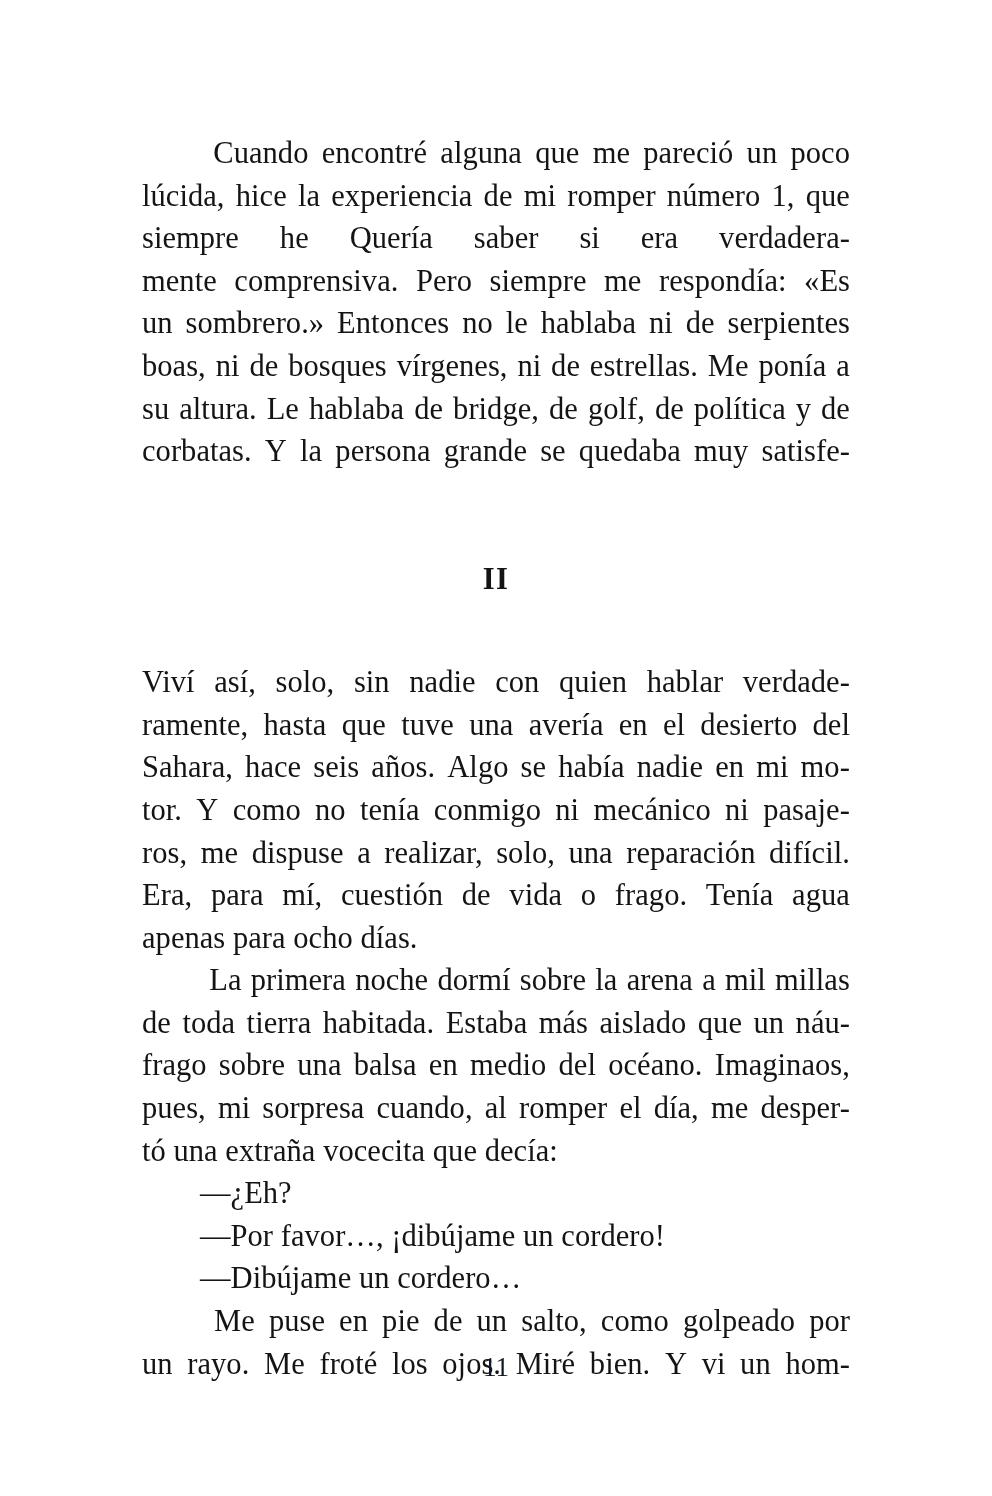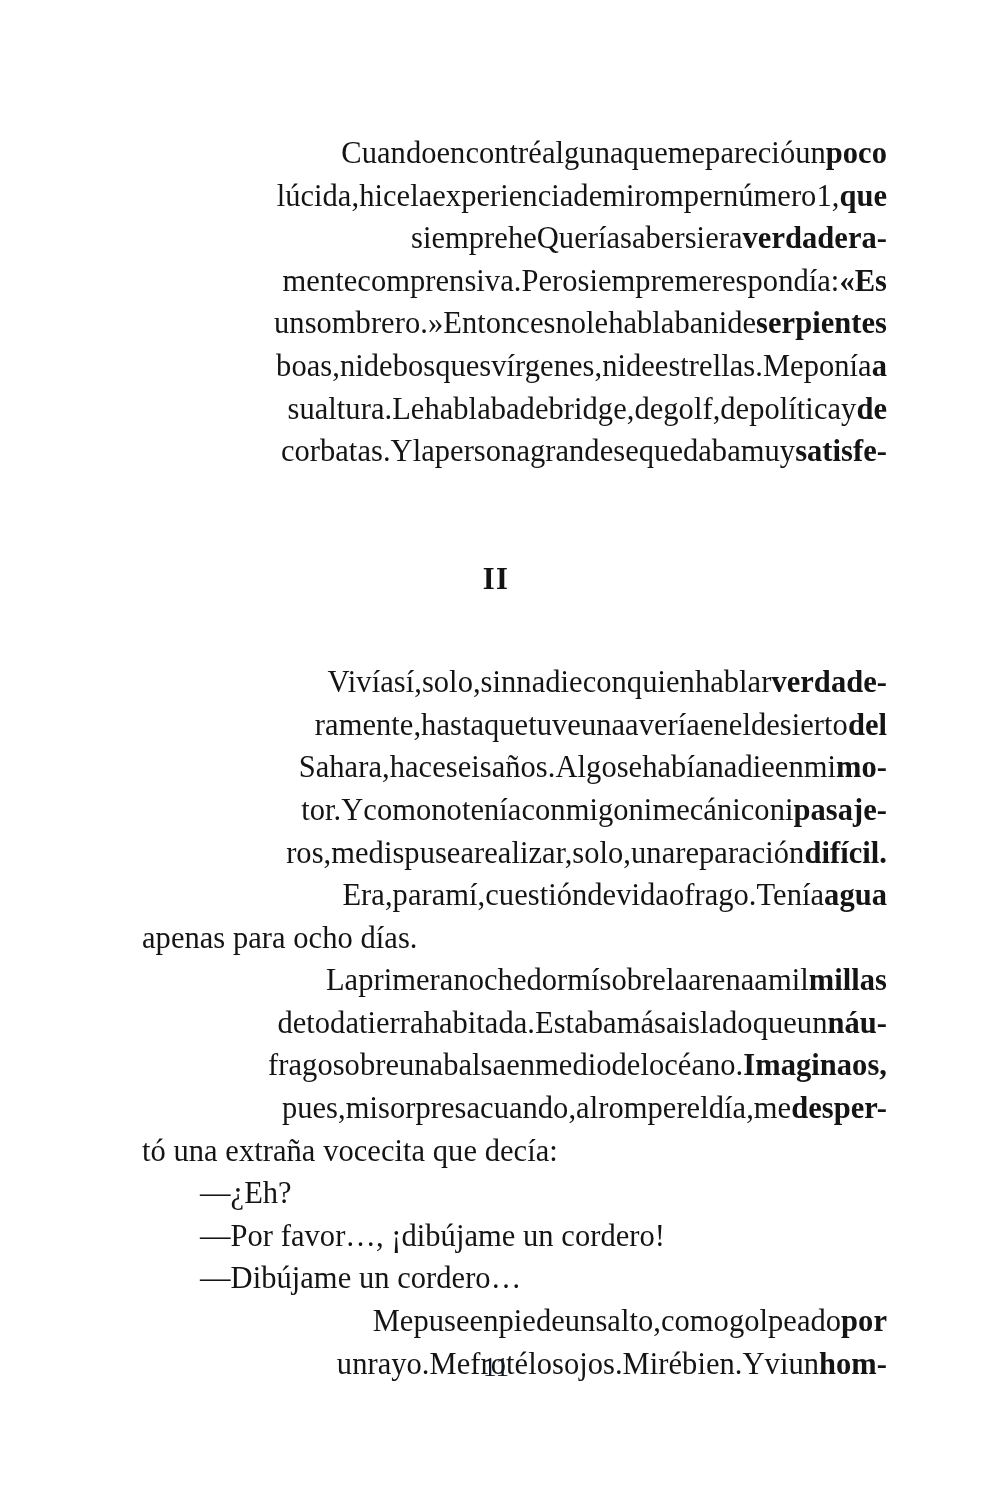--- a/index.html
+++ b/index.html
@@ -33,32 +33,30 @@
   .line {
     display: flex;
     width: 708px;
     height: 42.6px;
     line-height: 42.6px;
     font-size: 30.5px;
     letter-spacing: 0.05px;
     white-space: pre;
   }
   .line.justify {
-    justify-content: flex-end;
-    margin-left: 37px;
+    justify-content: space-between;
   }
   .line.flush {
     justify-content: flex-start;
   }
   .line .w {
     white-space: pre;
   }
   .line.justify .w:last-child {
     margin-right: 0;
-    font-weight: bold;
   }
   
   .indent {
     display: inline-block;
     width: 58px;
     flex: 0 0 58px;
   }
 
   .folio {
     position: absolute;

